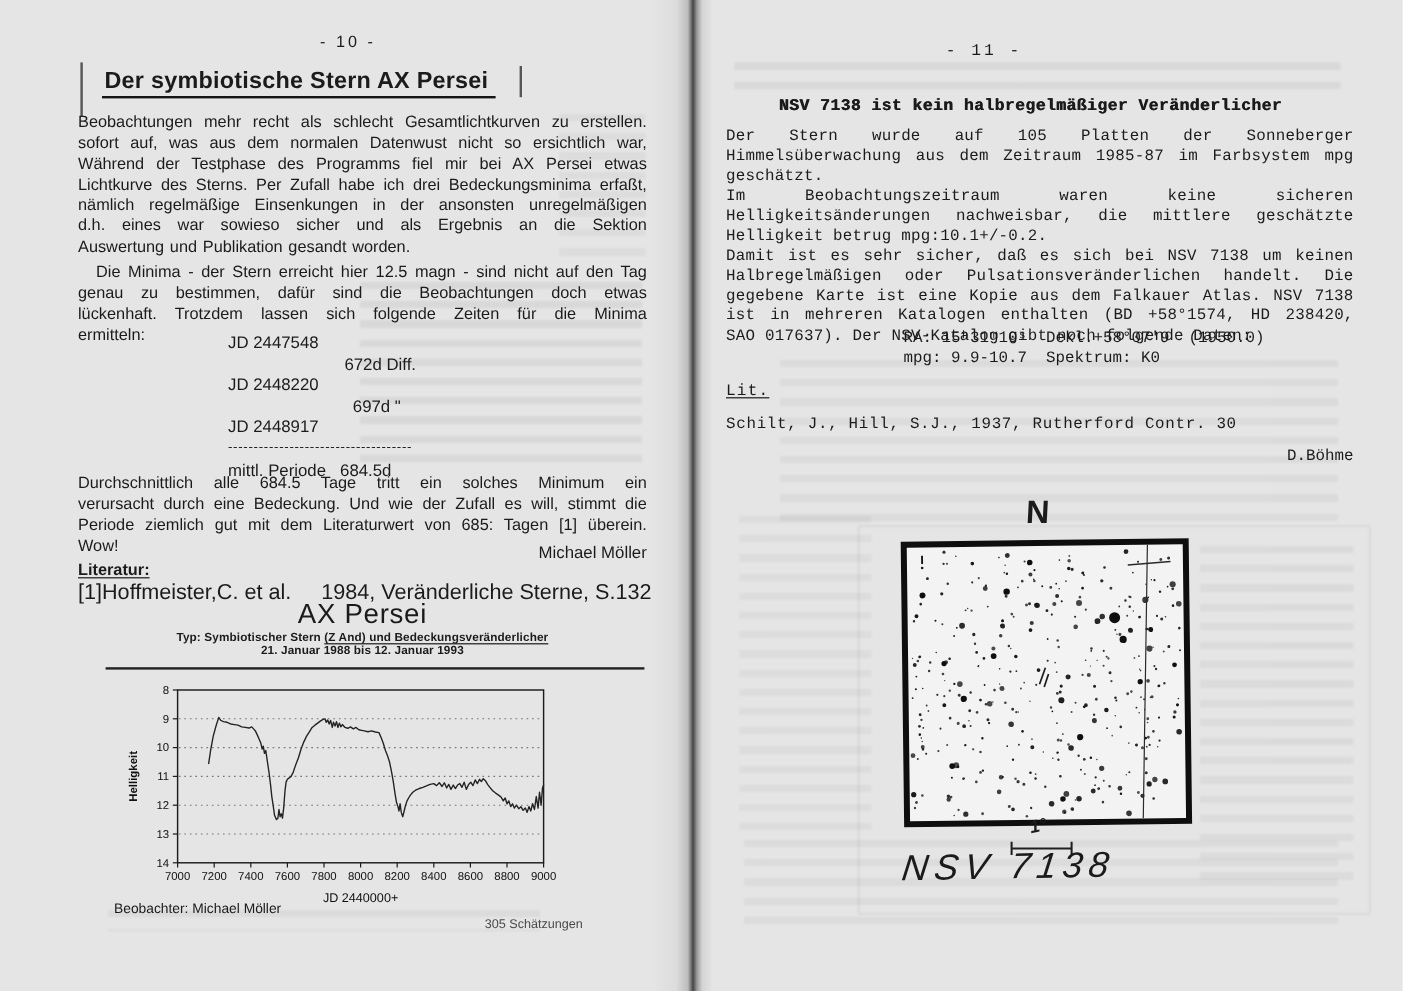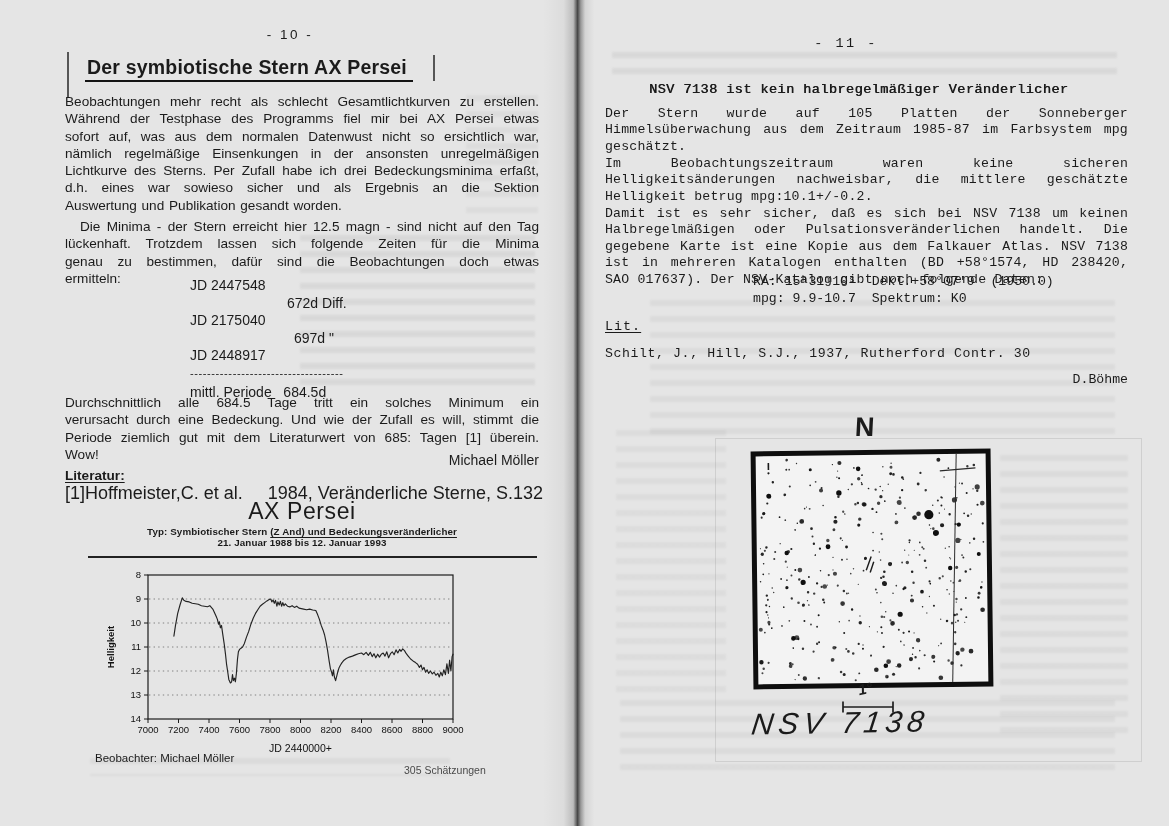--- a/index.html
+++ b/index.html
@@ -10,21 +10,21 @@
   .p-sans{font-size:13.6px;line-height:17.3px;word-spacing:1px;}
   .jline{text-align:justify;text-align-last:justify;}
   .jline.last{text-align-last:left;}
   .indent-first .jline:first-child{text-indent:15px;}
   
   .mono{font-family:"Liberation Mono","DejaVu Sans Mono",monospace;}
   .p-mono{font-size:13.2px;line-height:16.4px;letter-spacing:0.2px;}
   .pagenum{font-size:13.5px;letter-spacing:2.5px;text-align:center;}
   .title-left{font-size:19.5px;font-weight:bold;letter-spacing:0.2px;
               border-bottom:2.3px solid #141414;padding:0 6px 2px 2px;}
-  .title-right{font-size:13.6px;font-weight:normal;letter-spacing:0.4px;
+  .title-right{font-size:13.6px;font-weight:bold;letter-spacing:0.4px;
                text-shadow:0.5px 0 0 #1b1b1b;padding-left:44px;}
   .underline{text-decoration:underline;text-underline-offset:2px;}
   .pre{white-space:pre;}
   .bleed{background-image:repeating-linear-gradient(180deg,
           rgba(90,90,90,0.085) 0px,rgba(90,90,90,0.085) 6px,
           rgba(0,0,0,0) 6px,rgba(0,0,0,0) 16px);
          filter:blur(1.1px);pointer-events:none;}
   .ghostbox{border:1.6px solid rgba(110,110,110,0.18);filter:blur(0.7px);}
   #gutter{left:543px;top:0;width:54px;height:826px;
     background:linear-gradient(to right,rgba(0,0,0,0) 0%,rgba(0,0,0,0.04) 38%,
@@ -61,39 +61,39 @@
   <div class="abs vmark" style="left:433px;top:55px;height:26px;"></div>
 
   <div class="abs pagenum" style="left:65px;top:27px;width:450px;">- 10 -</div>
 
   <div class="abs" style="left:85px;top:56px;">
     <span class="title-left">Der symbiotische Stern AX Persei</span>
   </div>
 
   <div class="abs p-sans" style="left:65px;top:93px;width:474px;">
       <div class="jline">Beobachtungen mehr recht als schlecht Gesamtlichtkurven zu erstellen.</div>
+      <div class="jline">sofort auf, was aus dem normalen Datenwust nicht so ersichtlich war,</div>
       <div class="jline">Während der Testphase des Programms fiel mir bei AX Persei etwas</div>
-      <div class="jline">sofort auf, was aus dem normalen Datenwust nicht so ersichtlich war,</div>
+      <div class="jline">Lichtkurve des Sterns. Per Zufall habe ich drei Bedeckungsminima erfaßt,</div>
       <div class="jline">nämlich regelmäßige Einsenkungen in der ansonsten unregelmäßigen</div>
-      <div class="jline">Lichtkurve des Sterns. Per Zufall habe ich drei Bedeckungsminima erfaßt,</div>
       <div class="jline">d.h. eines war sowieso sicher und als Ergebnis an die Sektion</div>
       <div class="jline last">Auswertung und Publikation gesandt worden.</div>
     </div>
 
   <div class="abs p-sans indent-first" style="left:65px;top:218px;width:474px;">
       <div class="jline">Die Minima - der Stern erreicht hier 12.5 magn - sind nicht auf den Tag</div>
+      <div class="jline">genau zu bestimmen, dafür sind die Beobachtungen doch etwas</div>
       <div class="jline">lückenhaft. Trotzdem lassen sich folgende Zeiten für die Minima</div>
-      <div class="jline">genau zu bestimmen, dafür sind die Beobachtungen doch etwas</div>
       <div class="jline last">ermitteln:</div>
     </div>
 
   <div class="abs" style="left:190px;top:278px;font-size:14px;line-height:15px;">
     <div>JD 2447548</div>
     <div style="margin:2.5px 0 2.5px 97px;">672d Diff.</div>
-    <div>JD 2175040</div>
+    <div>JD 2448220</div>
     <div style="margin:2.5px 0 2.5px 104px;">697d "</div>
     <div>JD 2448917</div>
     <div style="font-size:11px;letter-spacing:0.6px;margin-top:3px;color:#222;">------------------------------------</div>
     <div class="pre" style="margin-top:4px;">mittl. Periode   684.5d</div>
   </div>
 
   <div class="abs p-sans" style="left:65px;top:394px;width:474px;">
       <div class="jline">Durchschnittlich alle 684.5 Tage tritt ein solches Minimum ein</div>
       <div class="jline">verursacht durch eine Bedeckung.  Und wie der Zufall es will, stimmt die</div>
       <div class="jline">Periode ziemlich gut mit dem Literaturwert von 685: Tagen [1] überein.</div>
@@ -162,21 +162,21 @@
       <text x="14" y="87" font-size="9.5" font-weight="600" text-anchor="middle" fill="#111" transform="rotate(-90 14 87)">Helligkeit</text>
       <text x="200.5" y="192" font-size="10.5" text-anchor="middle" fill="#111">JD 2440000+</text>
       <polyline points="73.9,76.2 75.5,65.4 77.7,53.4 80.0,45.0 82.3,37.8 83.8,40.2 86.1,41.4 89.2,41.9 92.2,43.3 95.3,43.8 98.3,44.3 101.4,45.7 104.4,46.2 107.5,46.7 109.8,45.7 111.3,47.4 112.8,49.1 114.3,52.2 115.9,55.8 117.4,59.4 118.5,64.2 119.4,61.8 120.4,67.8 121.5,65.4 122.7,73.8 124.3,84.6 125.5,94.2 126.5,103.8 127.6,111.0 128.8,119.4 130.4,123.0 131.6,121.8 132.5,114.6 133.4,120.6 134.5,118.2 135.4,121.8 136.4,113.4 137.5,99.0 138.4,91.8 139.5,89.4 141.0,88.2 142.6,87.0 144.4,83.4 146.4,77.4 148.7,71.4 150.9,64.2 153.2,58.2 155.5,53.4 157.8,49.8 160.1,46.2 162.4,44.3 164.7,42.6 166.9,40.9 169.2,39.5 170.8,39.0 171.8,41.9 173.1,40.0 174.3,43.3 175.5,40.4 176.9,46.2 177.9,41.9 179.2,45.0 180.4,41.4 181.6,46.2 182.8,42.6 184.0,45.7 185.3,43.8 187.5,46.2 189.8,46.9 192.1,45.7 194.4,47.4 196.7,46.2 199.0,48.1 201.3,48.6 203.6,49.1 206.6,49.8 209.7,49.1 212.7,50.0 215.8,50.5 217.6,54.6 219.4,59.4 221.2,65.4 223.1,70.2 224.6,75.0 226.1,82.2 227.6,90.6 229.2,101.4 230.4,108.6 231.6,112.2 232.5,115.8 233.4,109.8 234.4,117.0 235.6,120.6 236.8,115.8 238.0,111.0 239.2,107.4 240.5,105.0 242.0,102.6 244.0,100.2 246.3,98.5 249.3,97.1 252.4,96.1 255.4,94.9 258.4,93.7 261.5,93.0 263.8,94.7 266.1,92.3 268.4,95.4 270.3,92.3 272.2,96.6 274.0,93.7 275.8,97.8 277.7,94.2 279.5,97.1 281.3,94.2 283.2,93.0 285.0,96.1 286.8,91.8 288.6,97.8 290.5,93.7 292.3,91.8 294.1,94.7 296.0,89.9 297.8,93.0 299.6,89.4 301.1,91.3 302.7,88.9 304.5,90.6 306.3,93.7 308.2,96.1 310.6,99.0 313.0,100.9 315.5,102.6 317.6,104.3 319.4,107.4 321.0,105.0 322.5,109.8 324.0,107.4 325.6,112.2 327.1,109.8 328.6,113.4 330.4,111.0 332.3,113.9 334.1,112.2 335.9,115.3 337.8,113.4 339.3,117.0 340.8,112.2 342.3,115.8 343.8,109.8 345.4,114.6 346.9,103.8 348.4,113.4 349.6,100.2 350.9,111.0 352.1,96.6 353.0,94.2" fill="none" stroke="#232323" stroke-width="1.15" stroke-linejoin="round" stroke-linecap="round"></polyline>
     </svg>
 
   <div class="abs" style="left:95px;top:752px;font-size:11.5px;">Beobachter: Michael Möller</div>
   <div class="abs" style="left:404px;top:764px;font-size:10.5px;color:#4a4a4a;">305 Schätzungen</div>
 
   <div class="abs" id="gutter"></div>
 
-  <div class="abs pagenum mono" style="left:605px;top:36px;width:482px;">- 11 -</div>
+  <div class="abs pagenum mono" style="left:579px;top:36px;width:482px;">- 11 -</div>
 
   <div class="abs mono title-right" style="left:605px;top:82px;">NSV 7138 ist kein halbregelmäßiger Veränderlicher</div>
 
   <div class="abs mono p-mono" style="left:605px;top:106px;width:523px;">
       <div class="jline">Der Stern wurde auf 105 Platten der Sonneberger</div>
       <div class="jline">Himmelsüberwachung aus dem Zeitraum 1985-87 im Farbsystem mpg</div>
       <div class="jline last">geschätzt.</div>
     </div>
   <div class="abs mono p-mono" style="left:605px;top:156px;width:523px;">
       <div class="jline">Im Beobachtungszeitraum waren keine sicheren</div>

